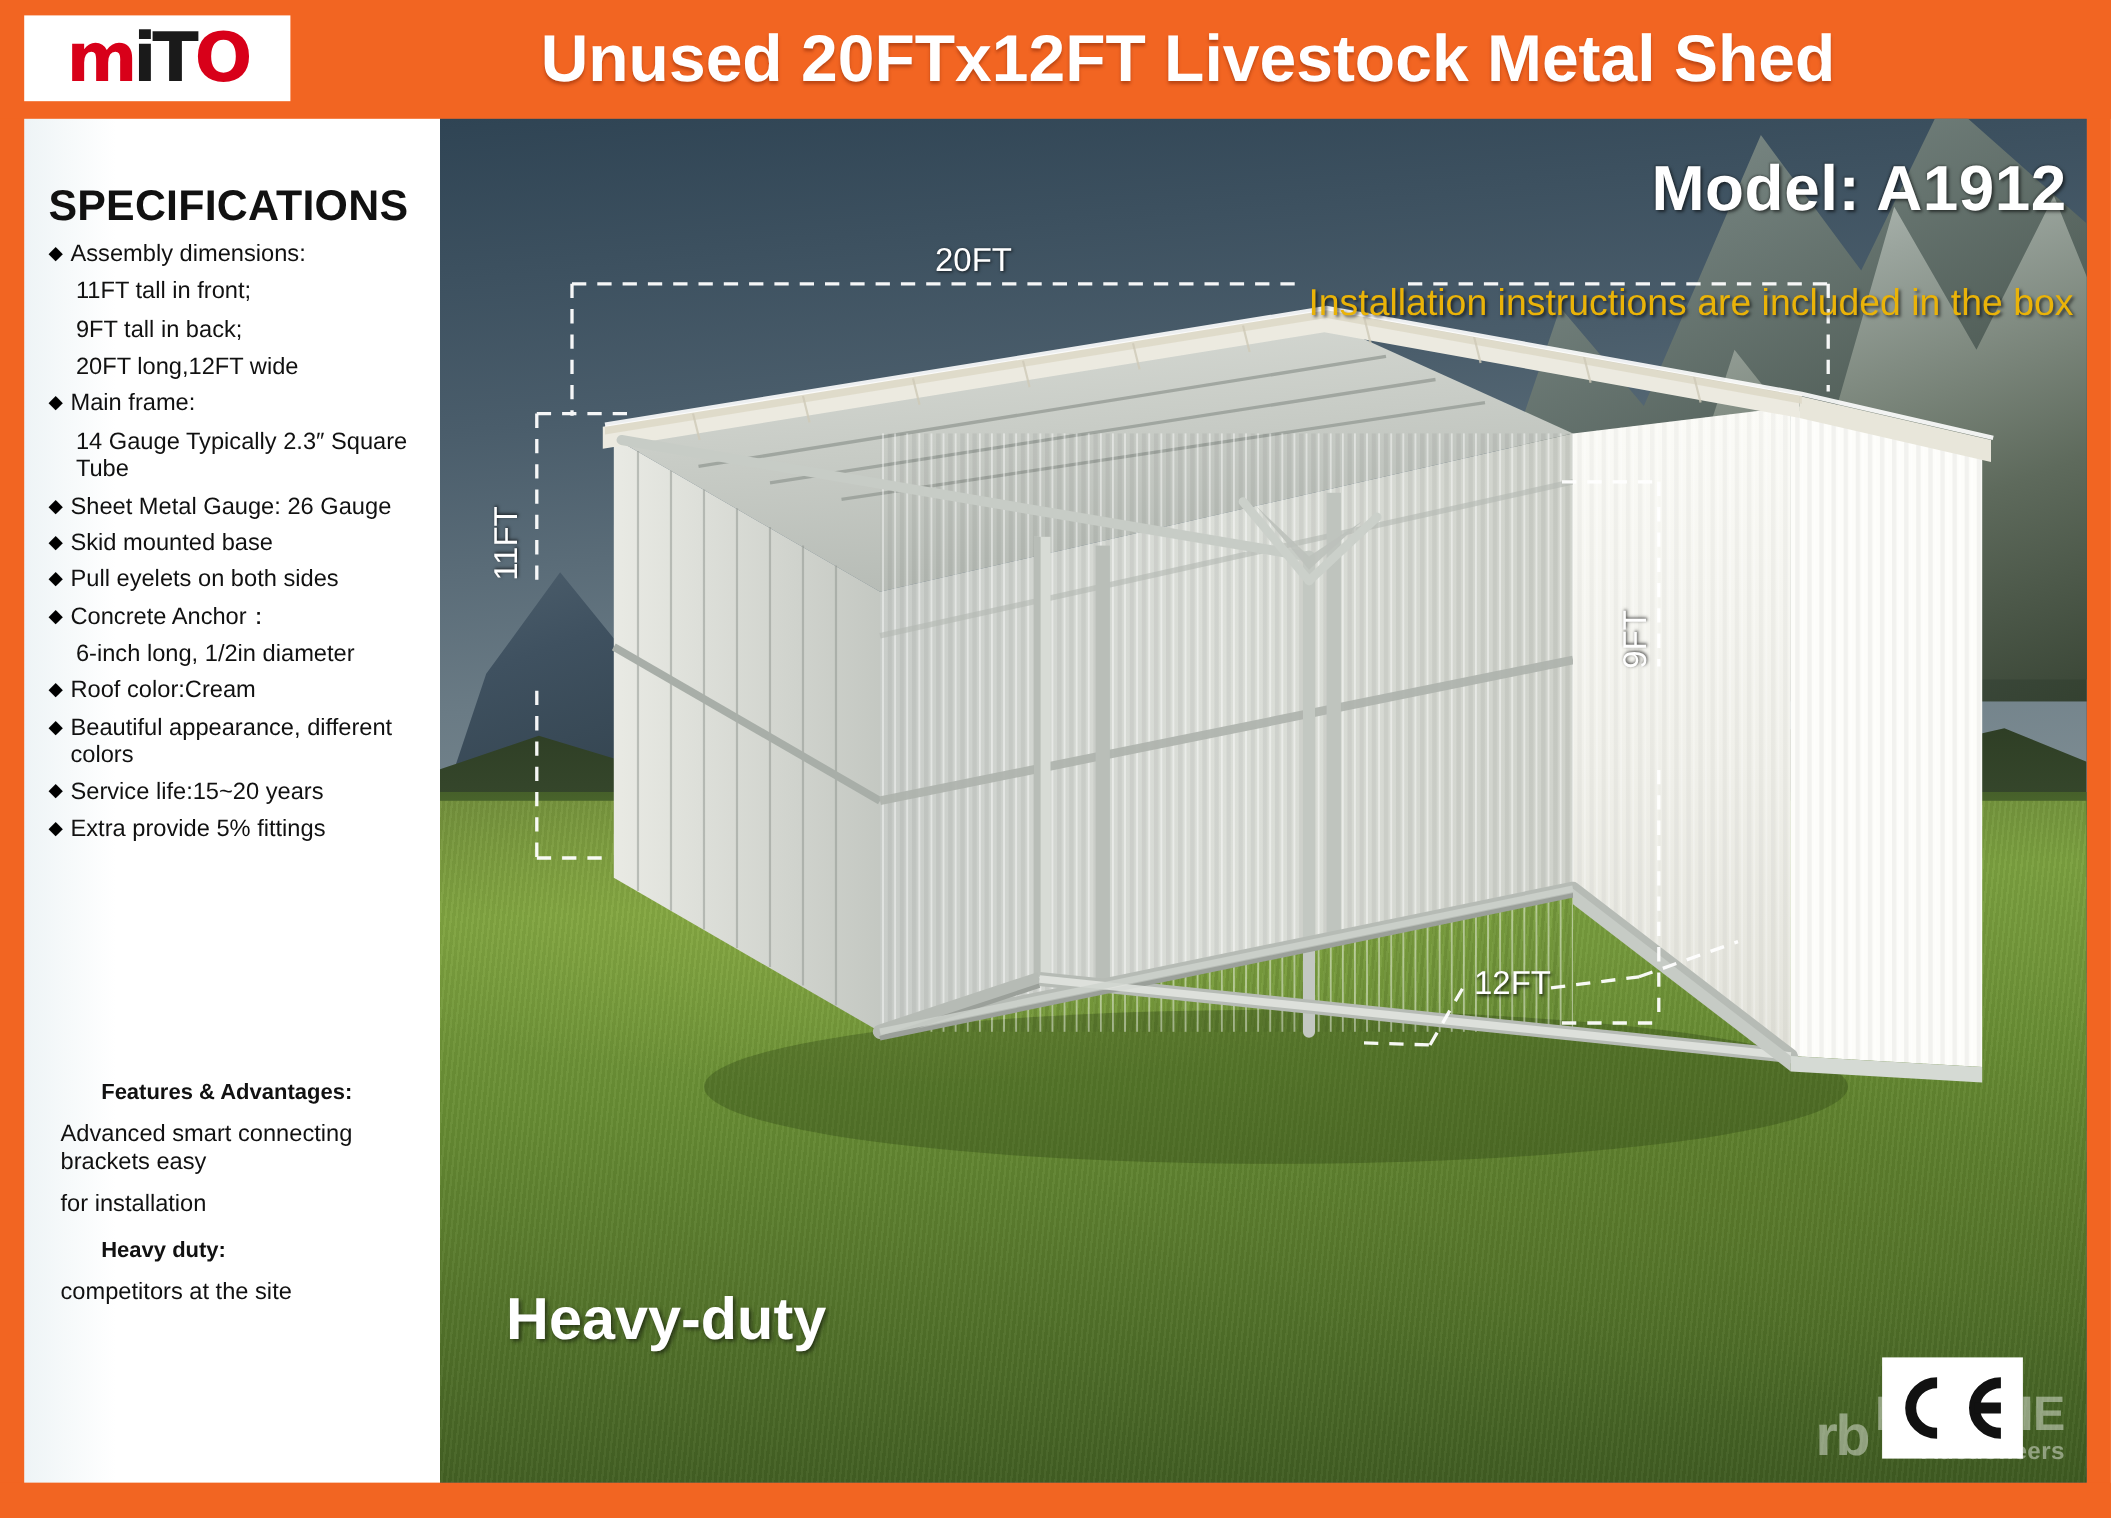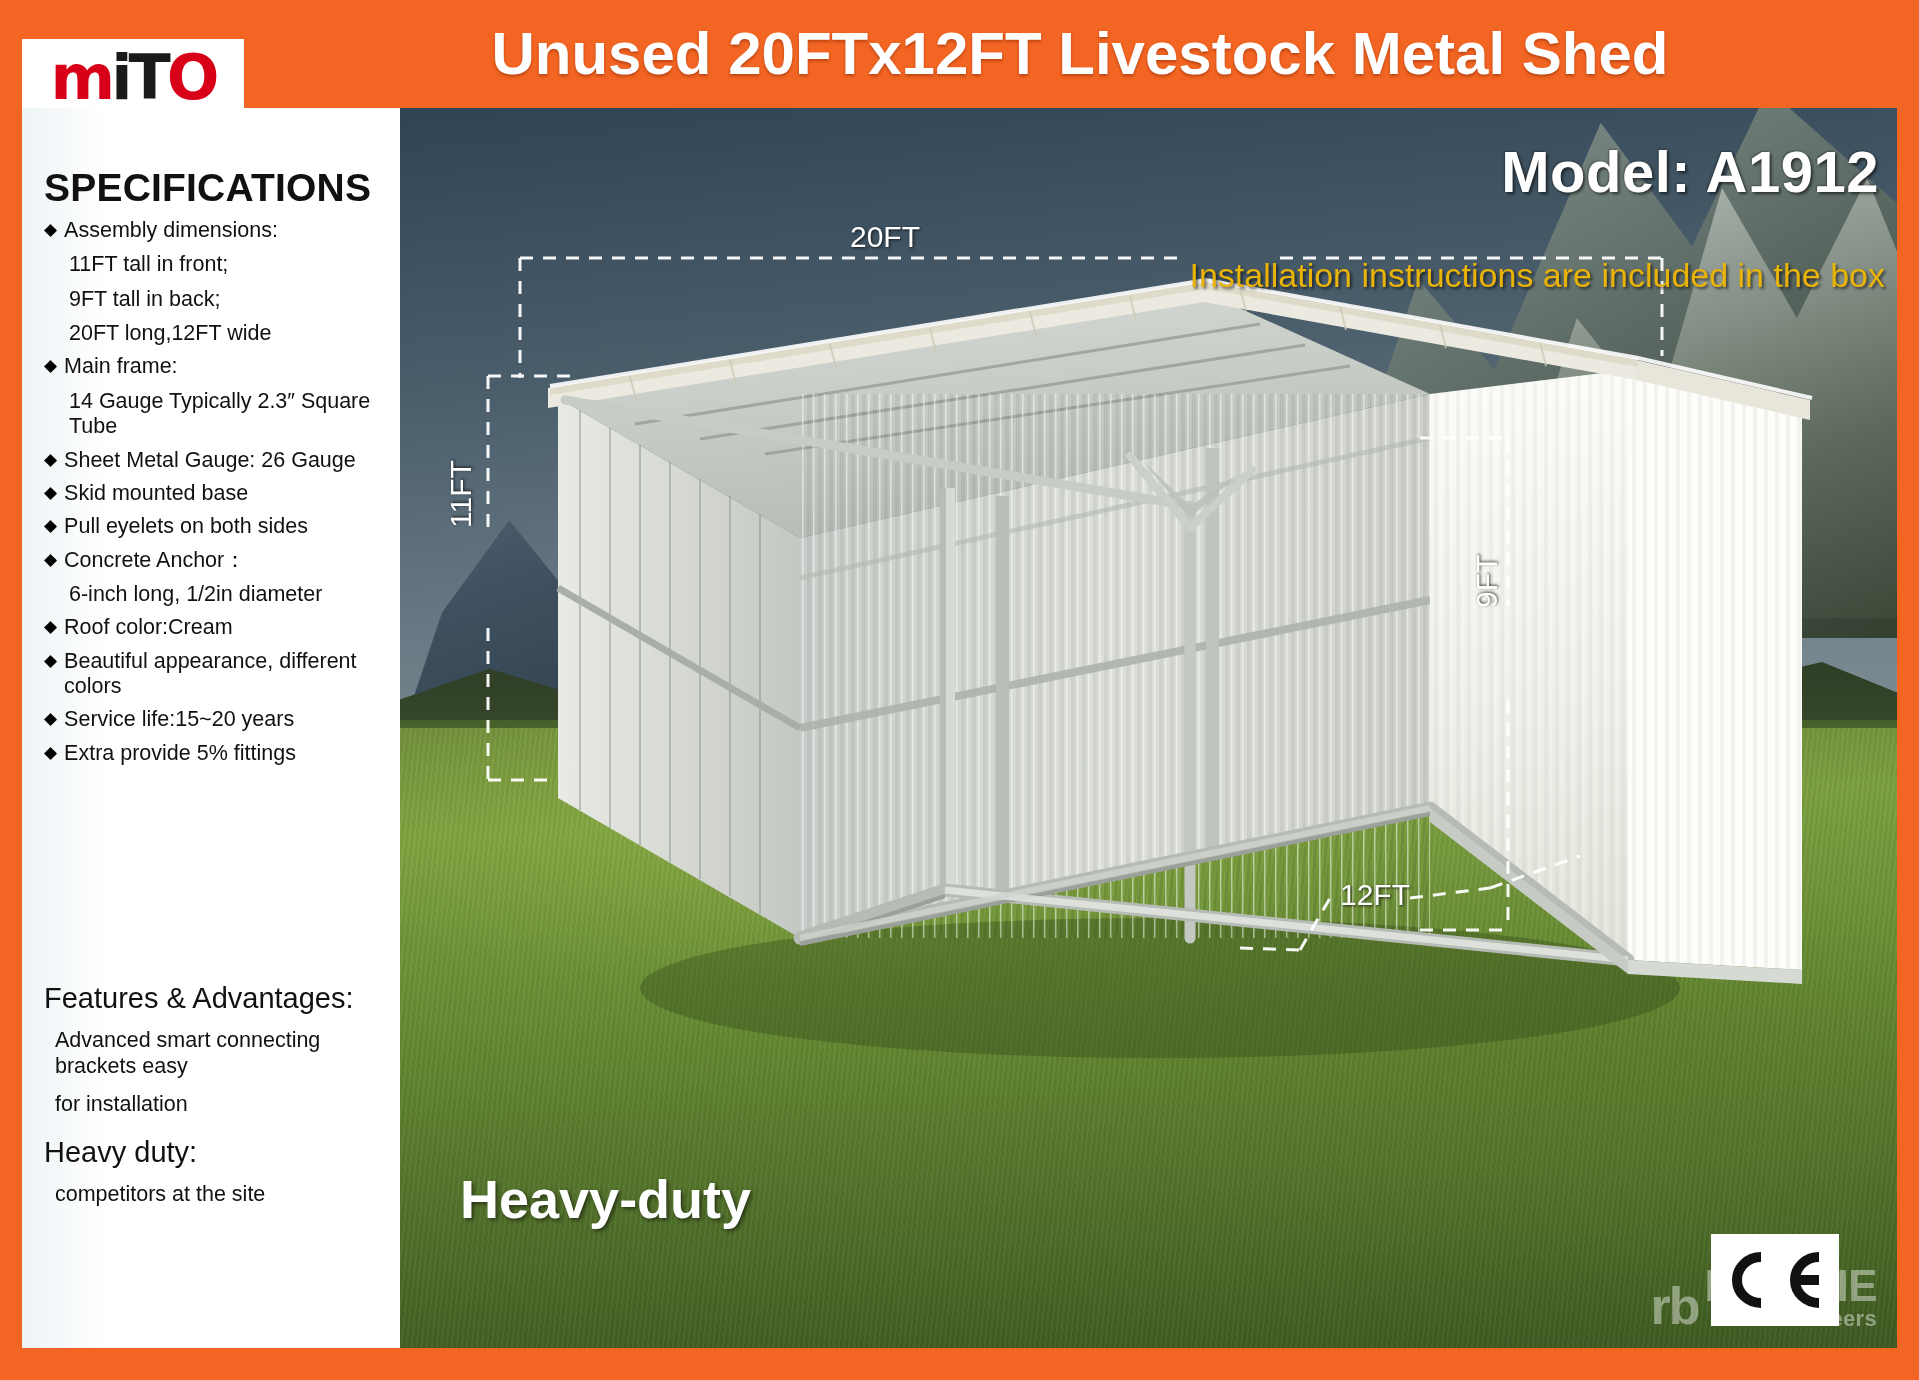--- a/index.html
+++ b/index.html
@@ -12,22 +12,22 @@
     background:#f26522;
     overflow:hidden;
   }
 
   
   #header{
     position:absolute;left:0;top:0;width:1919px;height:108px;
     background:#f26522;
   }
   #logo-box{
-    position:absolute;left:22px;top:14px;width:222px;height:78px;
-    background:#ffffff;display:flex;align-items:center;justify-content:center;margin-top:25px;
+    position:absolute;left:22px;top:14px;width:242px;height:78px;
+    background:#ffffff;display:flex;align-items:center;justify-content:center;
   }
   #logo-text{
     font-size:62px;font-weight:bold;letter-spacing:-4px;
     font-family:"DejaVu Sans", sans-serif;line-height:1;
     white-space:nowrap;
   }
   #logo-text .r{color:#d80019;}
   #logo-text .k{color:#1a1a1a;}
   #header-title{
     position:absolute;left:300px;top:16px;width:1560px;height:76px;
@@ -56,21 +56,21 @@
     font-size:17px;line-height:1.42;margin-right:7px;flex:none;color:#000;
   }
   .spec-sub{
     font-size:21.5px;color:#111;line-height:1.18;margin-top:9px;
     padding-left:25px;
   }
   #features{
     position:absolute;left:22px;top:870px;width:350px;
   }
   .feat-head{
-    font-size:29px;font-weight:normal;color:#111;margin-top:4px;
+    font-size:20px;font-weight:bold;color:#111;margin-top:4px;margin-left:48px;
   }
   .feat-line{
     font-size:21.5px;color:#111;line-height:1.22;padding-left:11px;margin-top:12px;
   }
 
   
   #photo{
     position:absolute;left:400px;top:108px;width:1497px;height:1240px;
     overflow:hidden;background:#4c5b66;
   }

